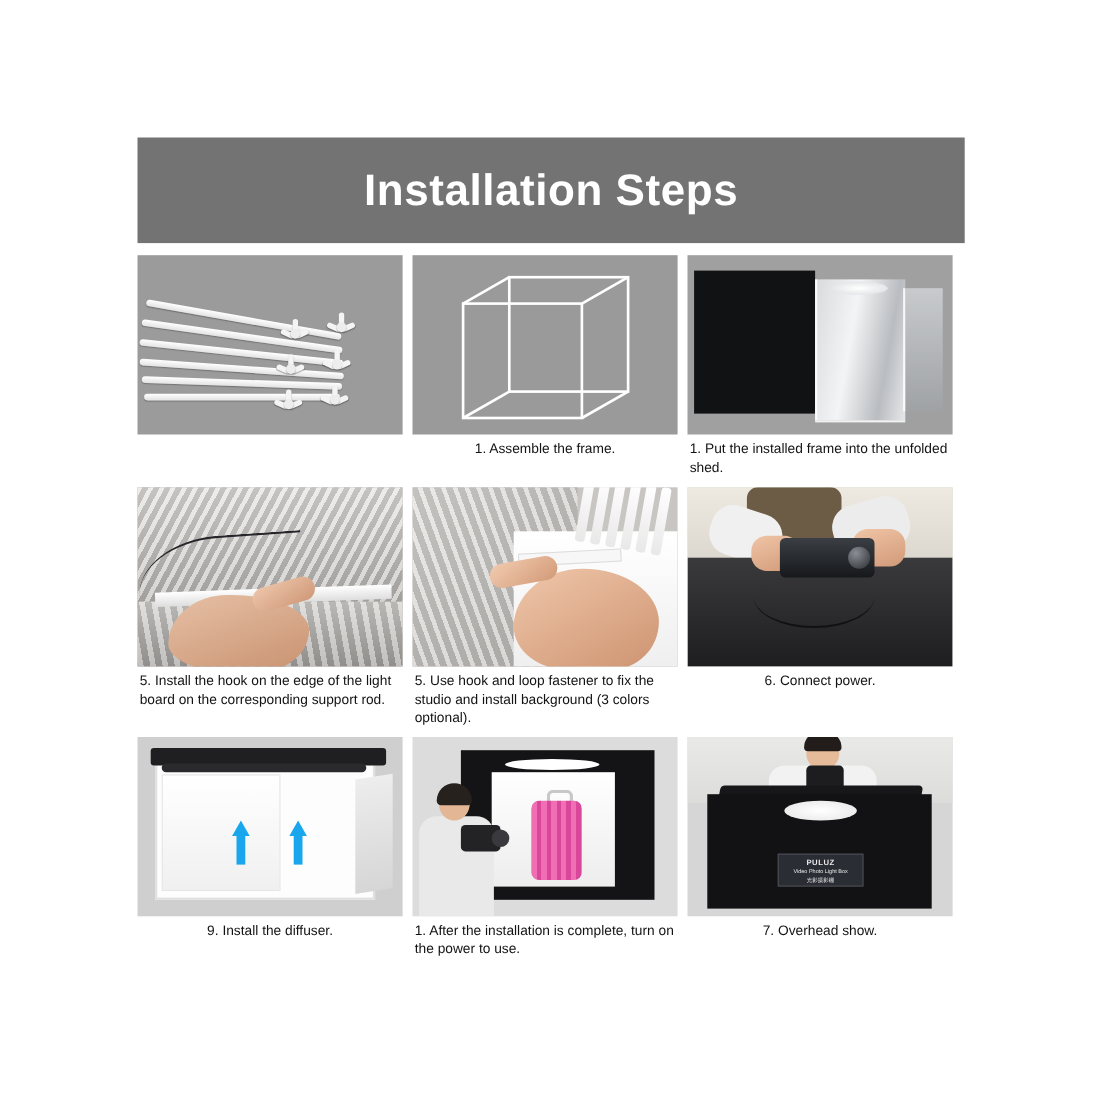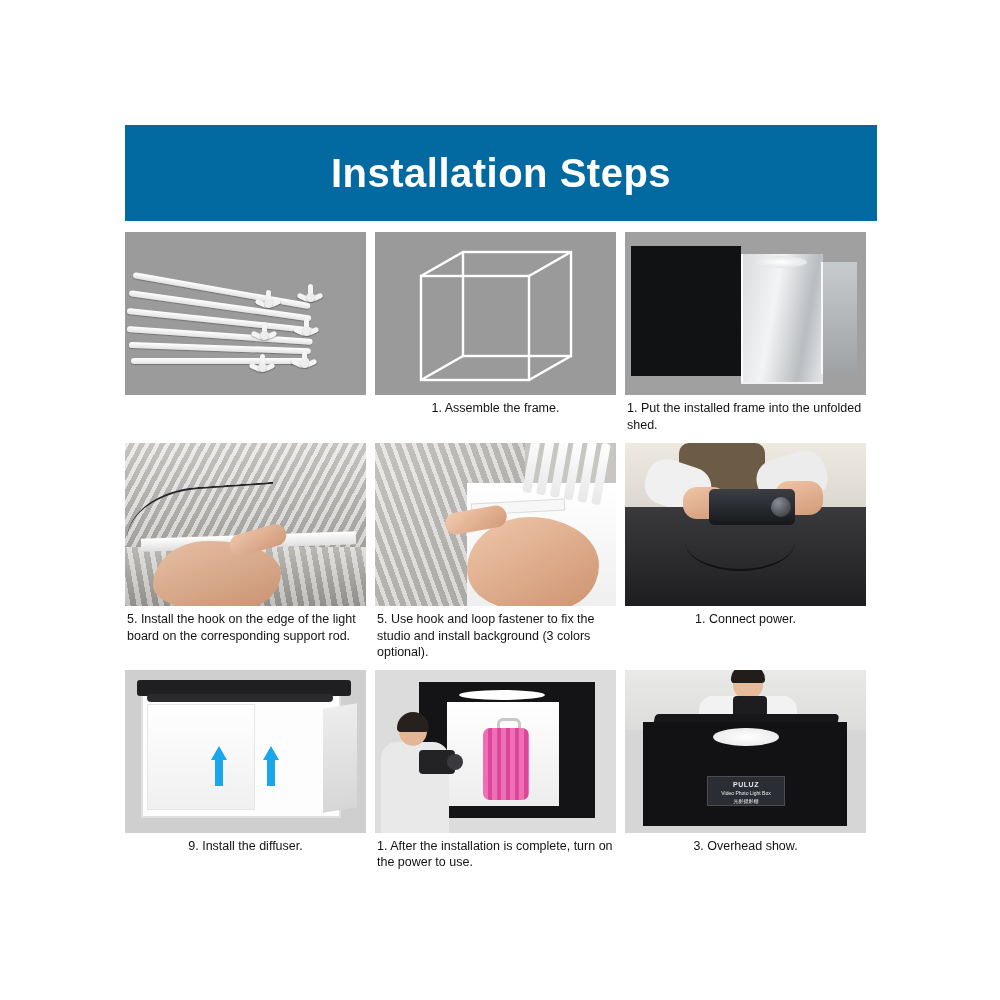--- a/index.html
+++ b/index.html
@@ -23,21 +23,21 @@
   .sheet {
     position: absolute;
     left: 125px;
     top: 125px;
     width: 752px;
     height: 750px;
   }
   .title-bar {
     width: 752px;
     height: 96px;
-    background: #0369a1;
+    background: #737373;
     display: flex;
     align-items: center;
     justify-content: center;
     box-sizing: border-box;
   }
   .title-bar .title {
     color: #ffffff;
     font-size: 40px;
     font-weight: bold;
     letter-spacing: 0.5px;
@@ -511,21 +511,21 @@
           <div class="s6-arm-l"></div>
           <div class="s6-arm-r"></div>
           <div class="s6-bag"></div>
           <div class="s6-cable"></div>
           <div class="s6-hand-l"></div>
           <div class="s6-hand-r"></div>
           <div class="s6-dimmer">
             <div class="s6-knob"></div>
           </div>
         </div>
-        <div class="caption center">1. Connect power.</div>
+        <div class="caption center">6. Connect power.</div>
       </div>
 
       <div class="cell">
         <div class="thumb s7">
           <div class="s7-box"></div>
           <div class="s7-right"></div>
           <div class="s7-top"></div>
           <div class="s7-rail"></div>
           <div class="s7-diff"></div>
           <div class="arrow" style="left:86px; top:76px;">
@@ -570,18 +570,18 @@
           </div>
           <div class="s9-top"></div>
           <div class="s9-box"></div>
           <div class="s9-lamp"></div>
           <div class="s9-label">
             <b>PULUZ</b><br>
             <span>Video Photo Light Box</span><br>
             <span>光影摄影棚</span>
           </div>
         </div>
-        <div class="caption center">3. Overhead show.</div>
+        <div class="caption center">7. Overhead show.</div>
       </div>
 
     </div>
   </div>
 </div>
 
 </body></html>

